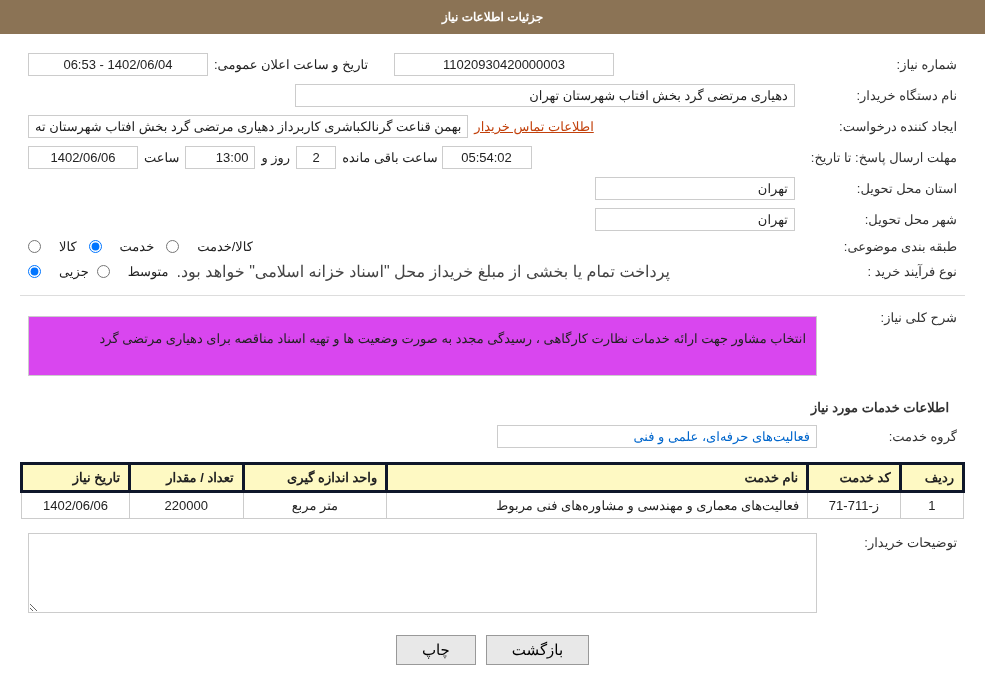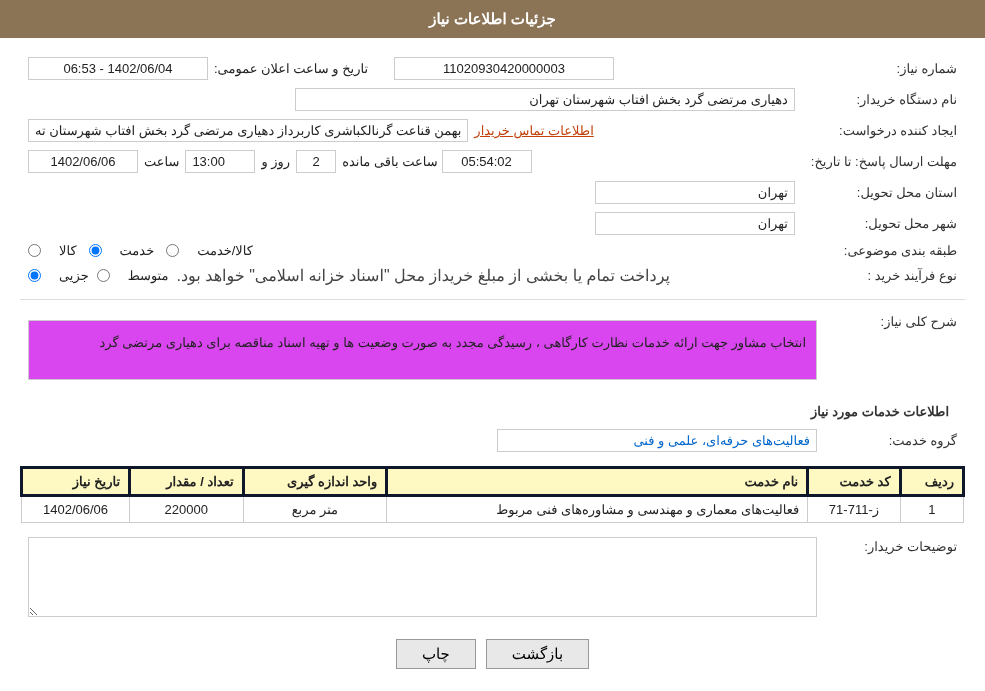--- a/index.html
+++ b/index.html
@@ -14,21 +14,21 @@
       max-width: 985px;
       margin: 0 auto;
       background: #fff;
       min-height: 691px;
     }
     .header-bar {
       background: #8B7355;
       color: #fff;
       text-align: center;
       padding: 10px 0;
-      font-size: 15px;
+      font-size: 12px;
       font-weight: bold;
     }
     .main-content {
       padding: 15px 20px;
     }
     .info-table {
       width: 100%;
       border-collapse: collapse;
       margin-bottom: 10px;
     }
@@ -217,21 +217,21 @@
       <tr>
         <td class="label-cell">مهلت ارسال پاسخ: تا تاریخ:</td>
         <td class="value-cell">
           <div class="date-time-row">
             <div class="remain-section">
               <div class="input-box input-small" style="min-width:90px; text-align:center;">05:54:02</div>
               <span>ساعت باقی مانده</span>
             </div>
             <div class="input-box input-num" style="text-align:center;min-width:40px;">2</div>
             <span>روز و</span>
-            <div class="input-box input-small" style="min-width:70px; text-align:left;">13:00</div>
+            <div class="input-box input-small" style="min-width:70px; text-align:right;">13:00</div>
             <span>ساعت</span>
             <div class="input-box input-medium" style="min-width:110px; text-align:center;">1402/06/06</div>
           </div>
         </td>
       </tr>
 
       <tr>
         <td class="label-cell">استان محل تحویل:</td>
         <td class="value-cell">
           <div class="input-box input-medium" style="min-width:200px;">تهران</div>

